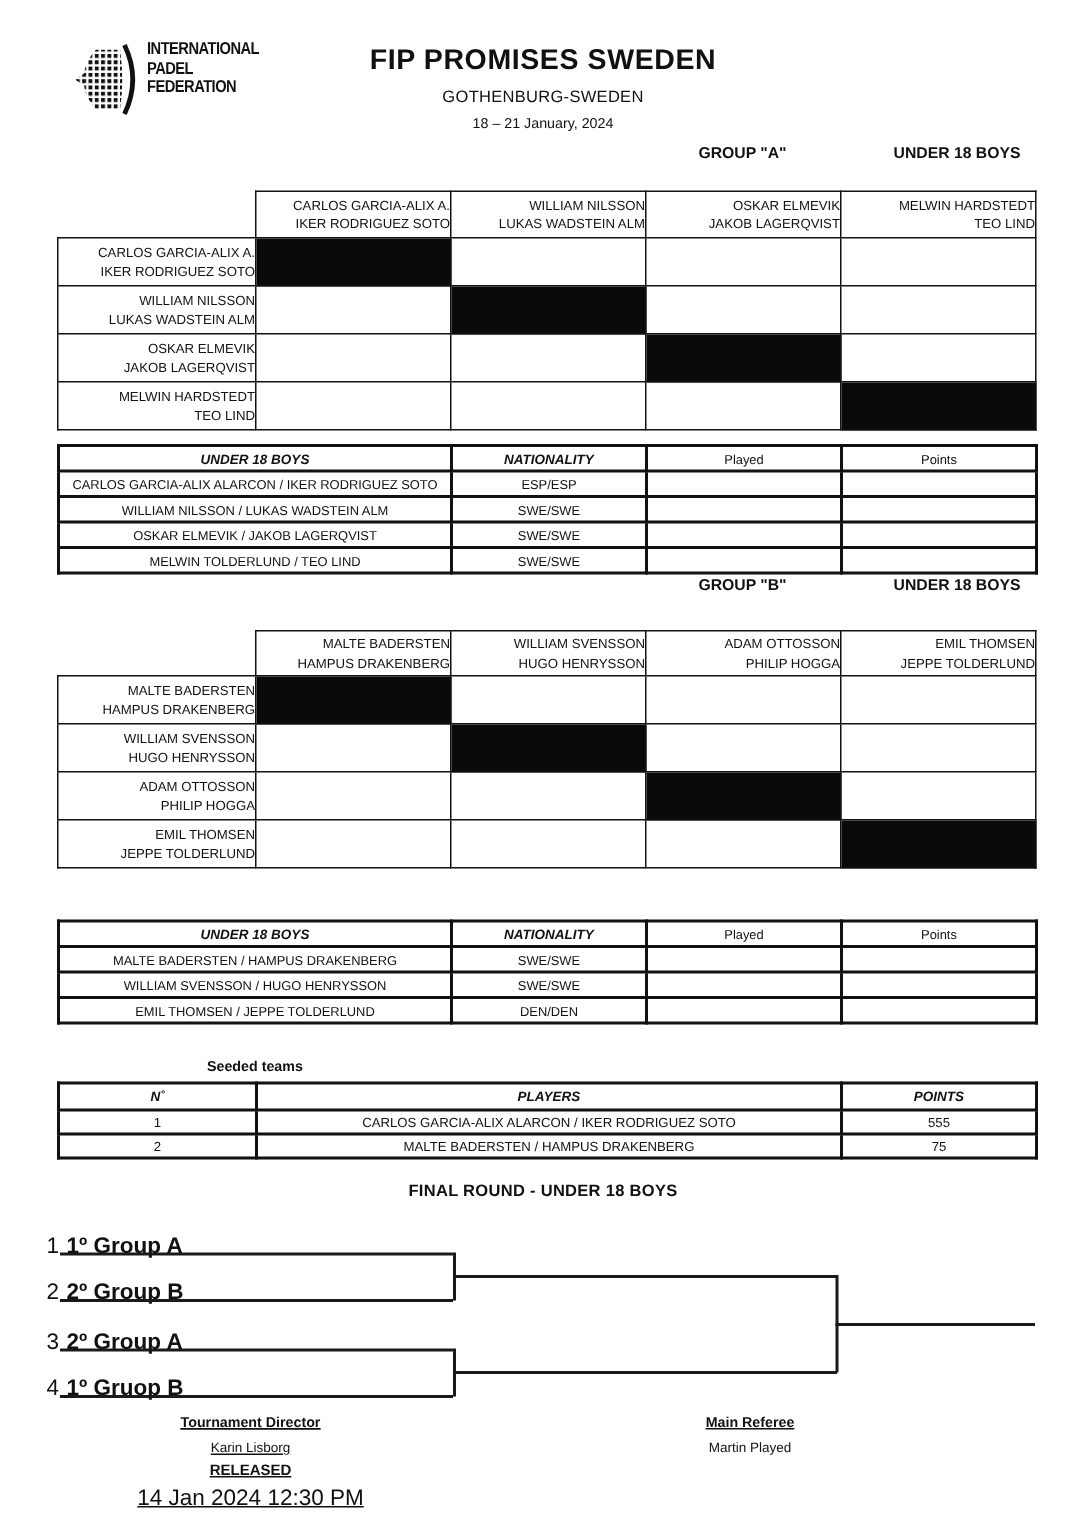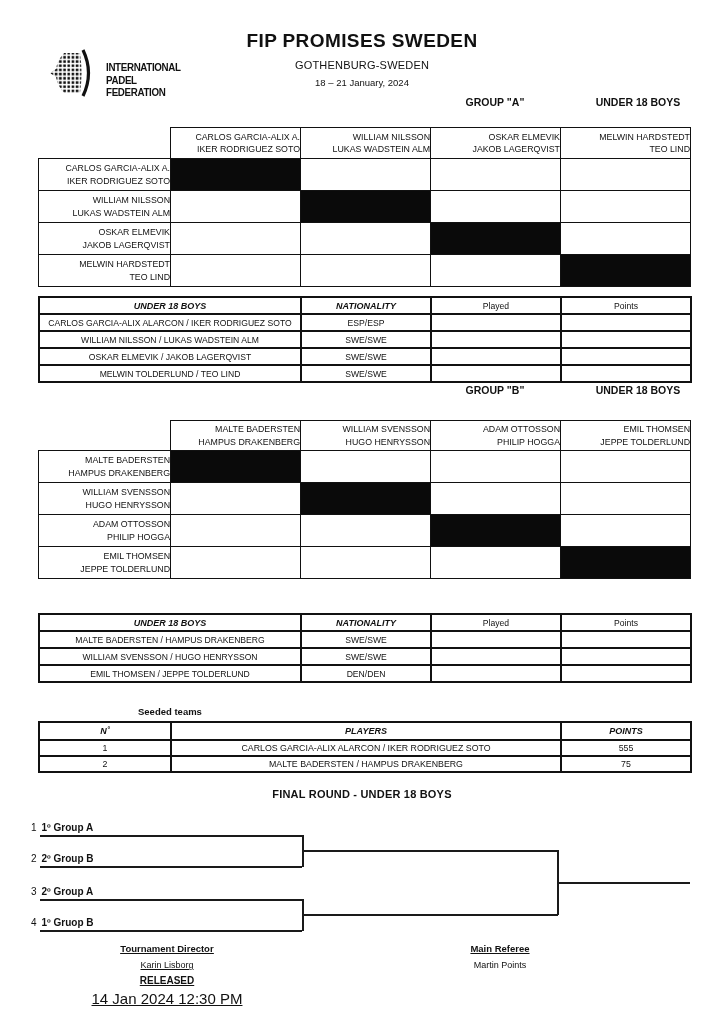--- a/index.html
+++ b/index.html
@@ -1,21 +1,21 @@
 <!DOCTYPE html>
 <html><head>
 <meta charset="utf-8">
 <style>
   html,body{margin:0;padding:0;background:#e8e8e8;}
   .page{position:relative;width:724px;height:1024px;margin:0 auto;background:#ffffff;
         font-family:"Liberation Sans",sans-serif;color:#111;overflow:hidden;}
   .abs{position:absolute;}
 
   
-  .logo{left:50px;top:27px;display:flex;align-items:flex-end;gap:10px;margin-top:20px;}
+  .logo{left:50px;top:27px;display:flex;align-items:flex-start;gap:2px;}
   .logo-text{font-weight:bold;font-size:11.5px;line-height:1.1;letter-spacing:-0.4px;
              transform:scaleX(0.85);transform-origin:left center;white-space:nowrap;}
   .title{left:0;top:30px;width:100%;text-align:center;font-size:19px;font-weight:bold;letter-spacing:0.4px;}
   .location{left:0;top:59px;width:100%;text-align:center;font-size:11px;letter-spacing:0.2px;}
   .dates{left:0;top:77px;width:100%;text-align:center;font-size:9.5px;}
 
   .group-label{font-weight:bold;font-size:10.5px;text-align:center;white-space:nowrap;}
 
   
   .matrix{position:absolute;left:38px;border-collapse:collapse;table-layout:fixed;width:652px;font-size:8.8px;}
@@ -34,21 +34,21 @@
   
   .seeded-label{left:138px;top:706px;font-weight:bold;font-size:9.5px;}
   .seeded{position:absolute;left:38px;top:721px;border-collapse:collapse;table-layout:fixed;width:652px;font-size:8.8px;}
   .seeded th,.seeded td{border:2px solid #111;padding:0;text-align:center;white-space:nowrap;overflow:hidden;}
   .seeded th{font-style:italic;font-weight:bold;font-size:9px;height:16px;}
   .seeded td{height:14px;}
 
   .final-title{left:0;top:788px;width:100%;text-align:center;font-weight:bold;font-size:11px;letter-spacing:0.2px;}
 
   
-  .bracket-label{position:absolute;font-size:10px;white-space:nowrap;}
+  .bracket-label{position:absolute;font-size:15px;white-space:nowrap;}
   .slot-num{font-weight:normal;}
   .slot-name{font-weight:bold;margin-left:5px;}
   .bline{position:absolute;background:#1a1a1a;}
 
   
   .footer-col{position:absolute;text-align:center;font-size:9.5px;}
   .f-head{font-weight:bold;text-decoration:underline;margin-bottom:6px;}
   .f-name{font-size:9px;margin-bottom:5px;}
   .f-released{font-weight:bold;font-size:10px;margin-bottom:4px;}
   .f-date{font-size:15px;}
@@ -358,16 +358,16 @@
   <div class="bline" style="left:557px;top:882px;width:133px;height:1.6px;"></div>
 
   <div class="footer-col" style="left:77px;top:943px;width:180px;text-decoration:underline;">
     <div class="f-head">Tournament Director</div>
     <div class="f-name">Karin Lisborg</div>
     <div class="f-released">RELEASED</div>
     <div class="f-date">14 Jan 2024 12:30 PM</div>
   </div>
   <div class="footer-col" style="left:410px;top:943px;width:180px;">
     <div class="f-head">Main Referee</div>
-    <div class="f-name">Martin Points</div>
+    <div class="f-name">Martin Played</div>
   </div>
 
 </div>
 
 </body></html>

